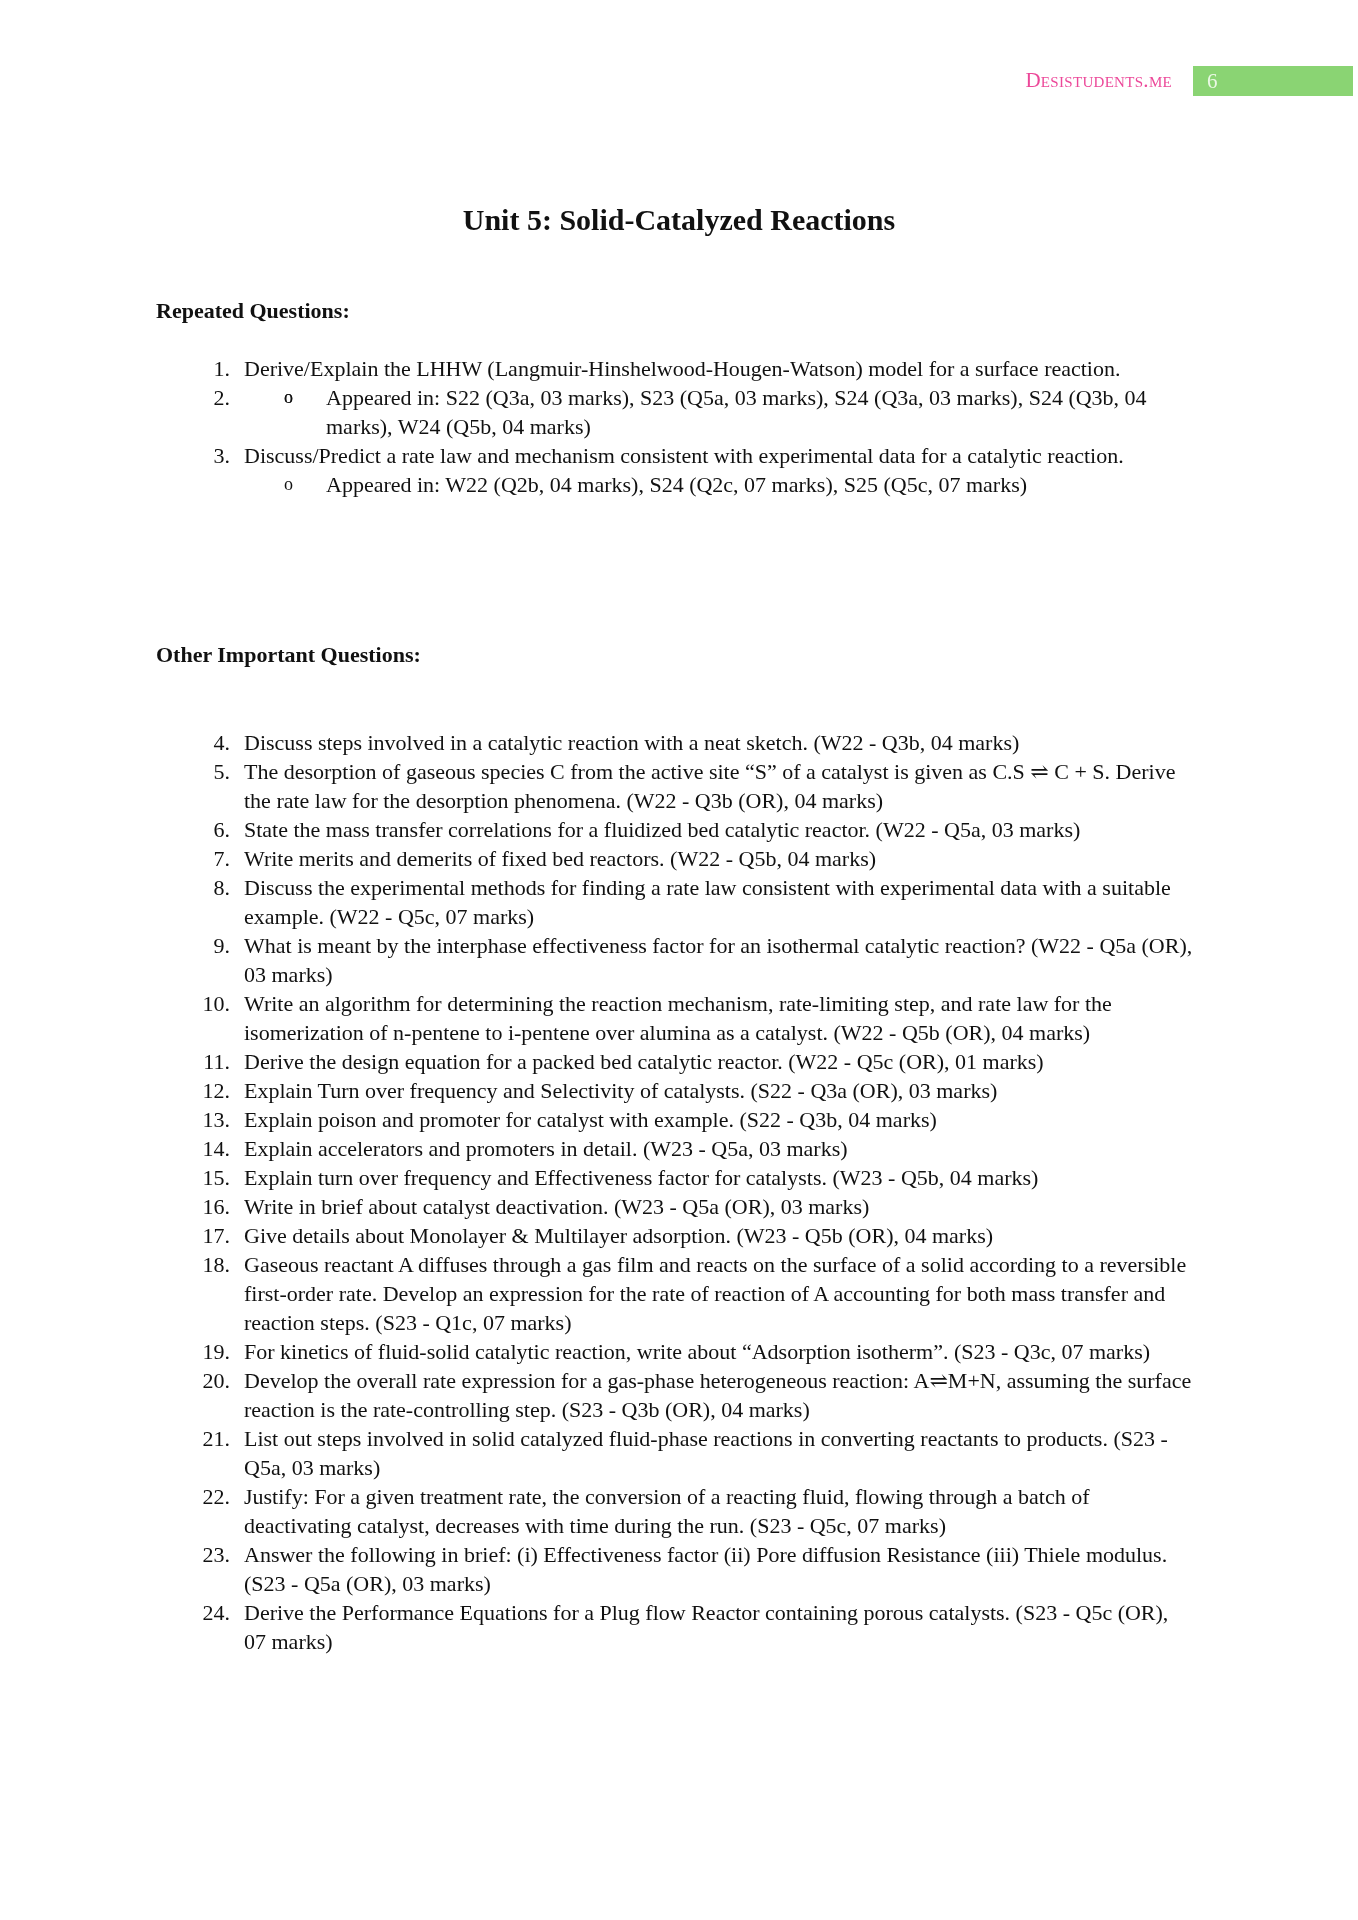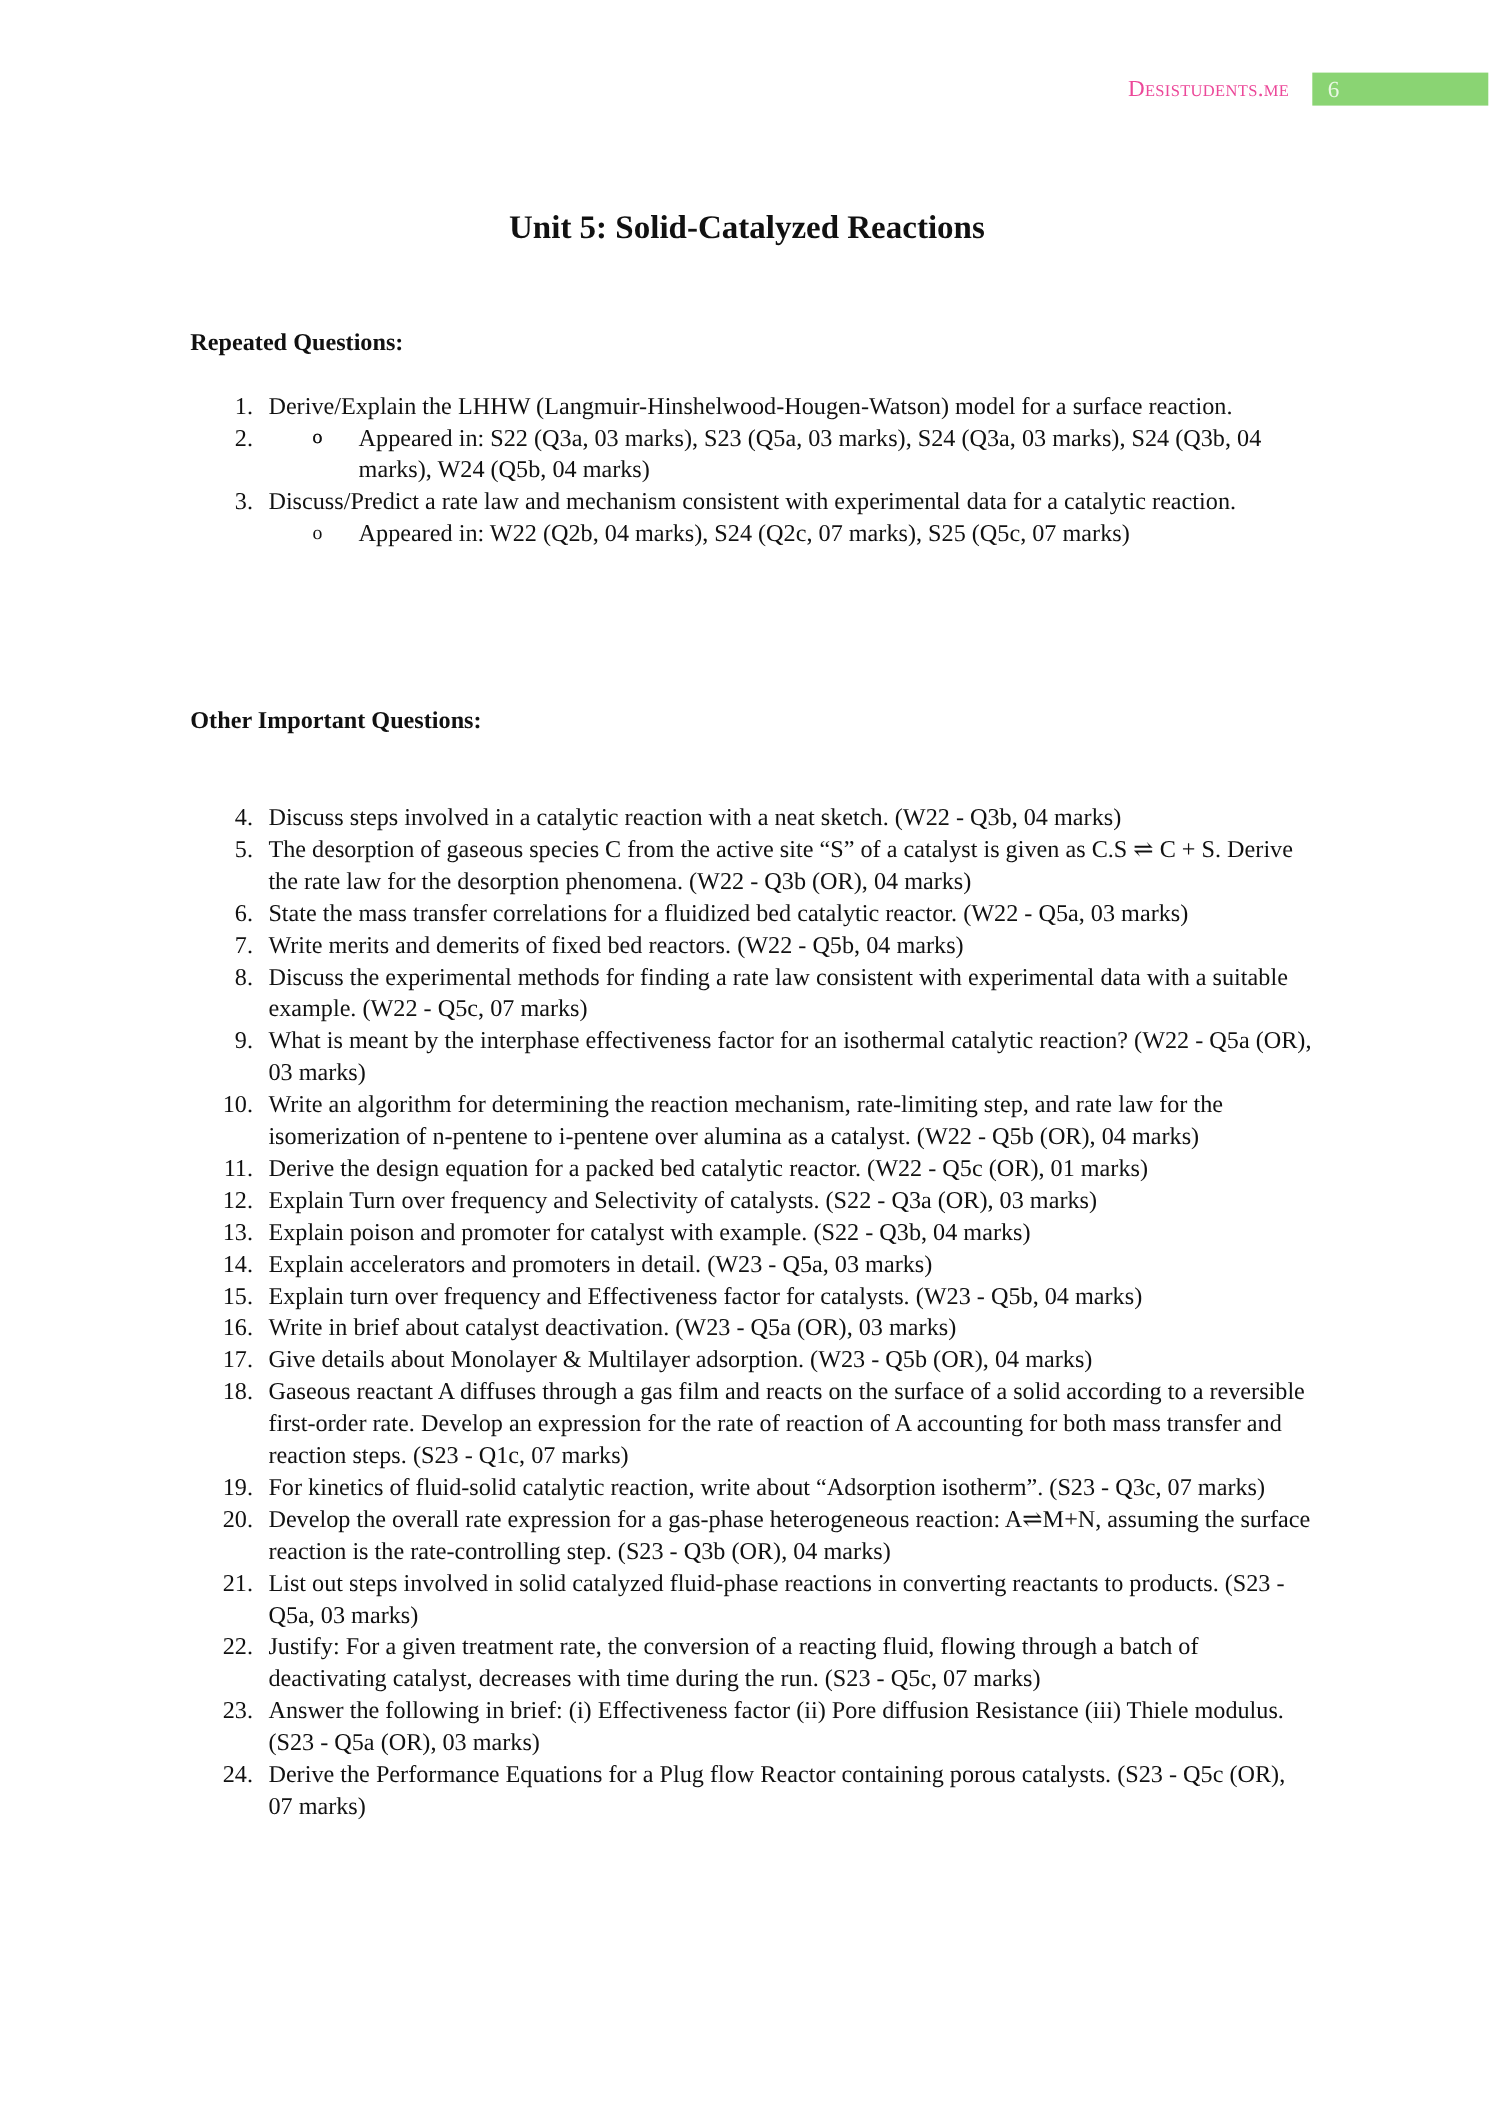--- a/index.html
+++ b/index.html
@@ -14,25 +14,25 @@
     position: absolute; right: 186px; top: 4px;
     font-size: 21px; color: #ec4899; letter-spacing: 0.3px;
     font-variant: small-caps;
   }
   .header-badge {
     position: absolute; left: 1193px; top: 2px; width: 160px; height: 30px;
     background: #8ad473; color: #eaf8e4; font-size: 21px;
     line-height: 30px; padding-left: 14px; box-sizing: border-box;
   }
   .title {
-    position: absolute; top: 190px; left: 0; width: 1358px; text-align: center;
+    position: absolute; top: 203px; left: 0; width: 1358px; text-align: center;
     font-size: 30px; font-weight: bold; margin: 0;
   }
   .section-heading {
-    position: absolute; left: 173px; font-size: 22px; font-weight: bold; margin: 0;
+    position: absolute; left: 156px; font-size: 22px; font-weight: bold; margin: 0;
   }
   .list {
     position: absolute; left: 164px; width: 1030px; margin: 0; padding: 0;
     list-style: none; font-size: 22px; line-height: 29px;
   }
   .list li { position: relative; padding-left: 80px; }
   .list li .num {
     position: absolute; left: 0; width: 66px; text-align: right;
   }
   .bold { font-weight: normal; }

